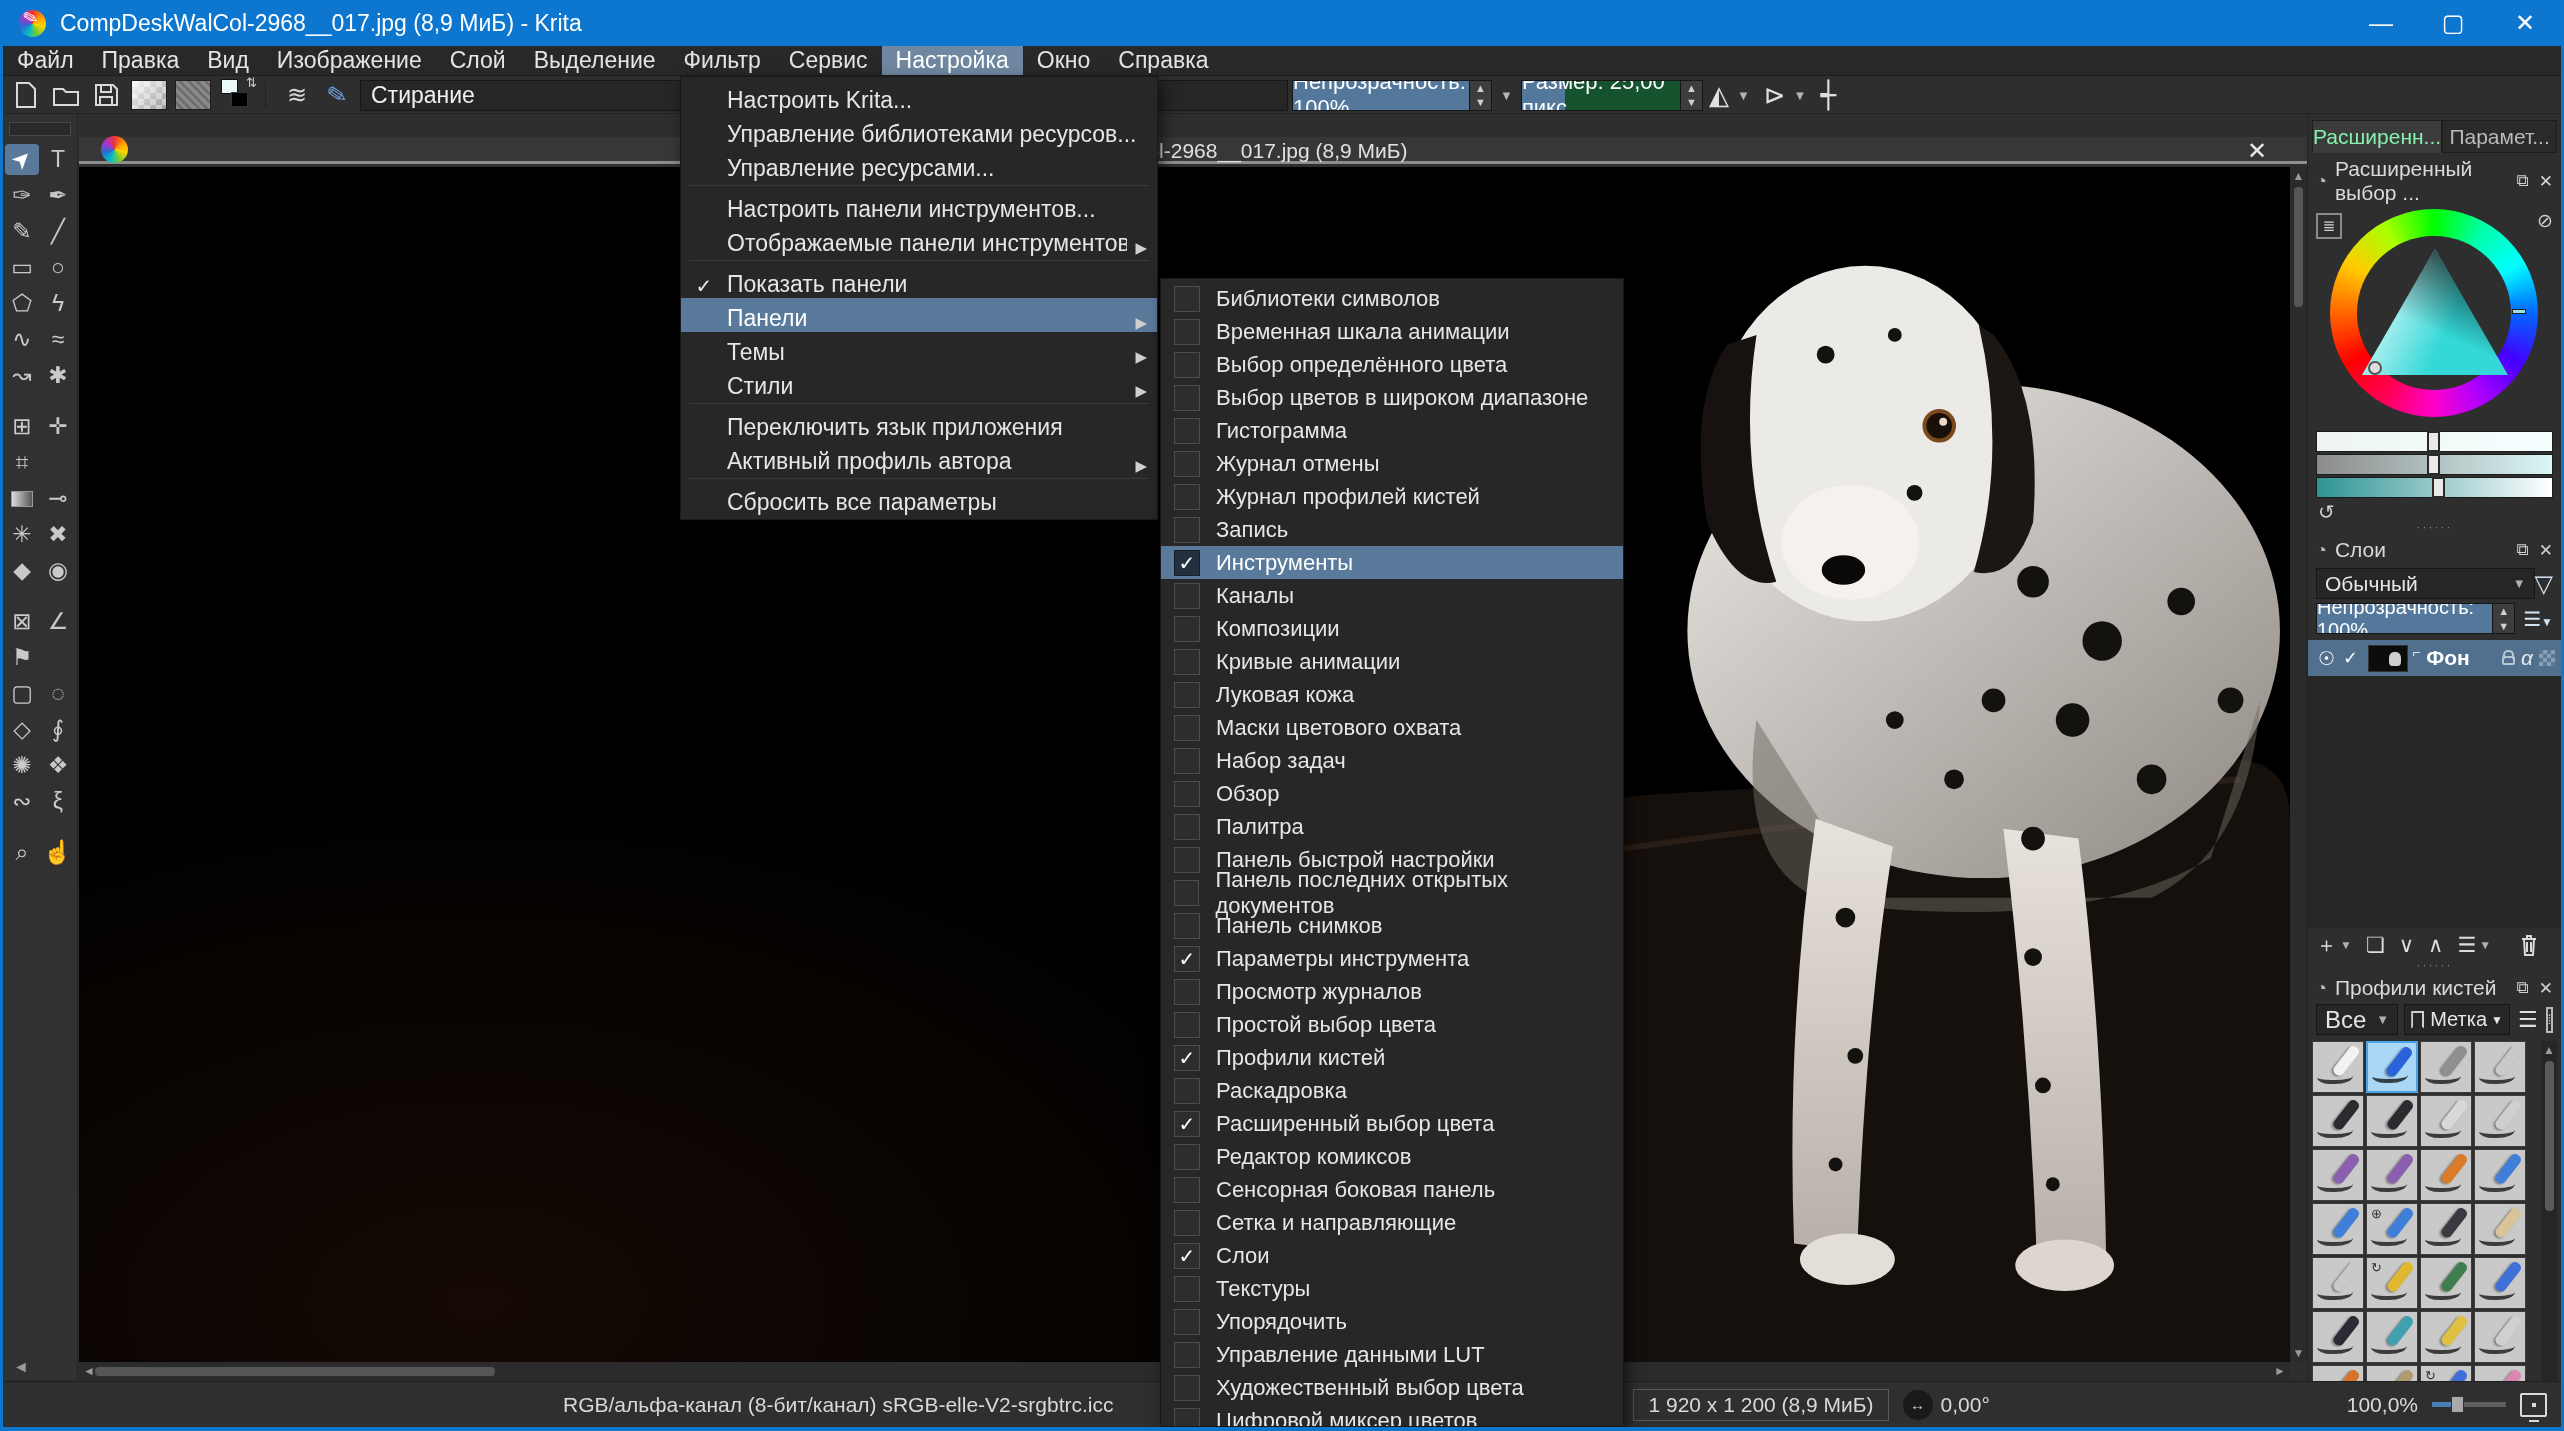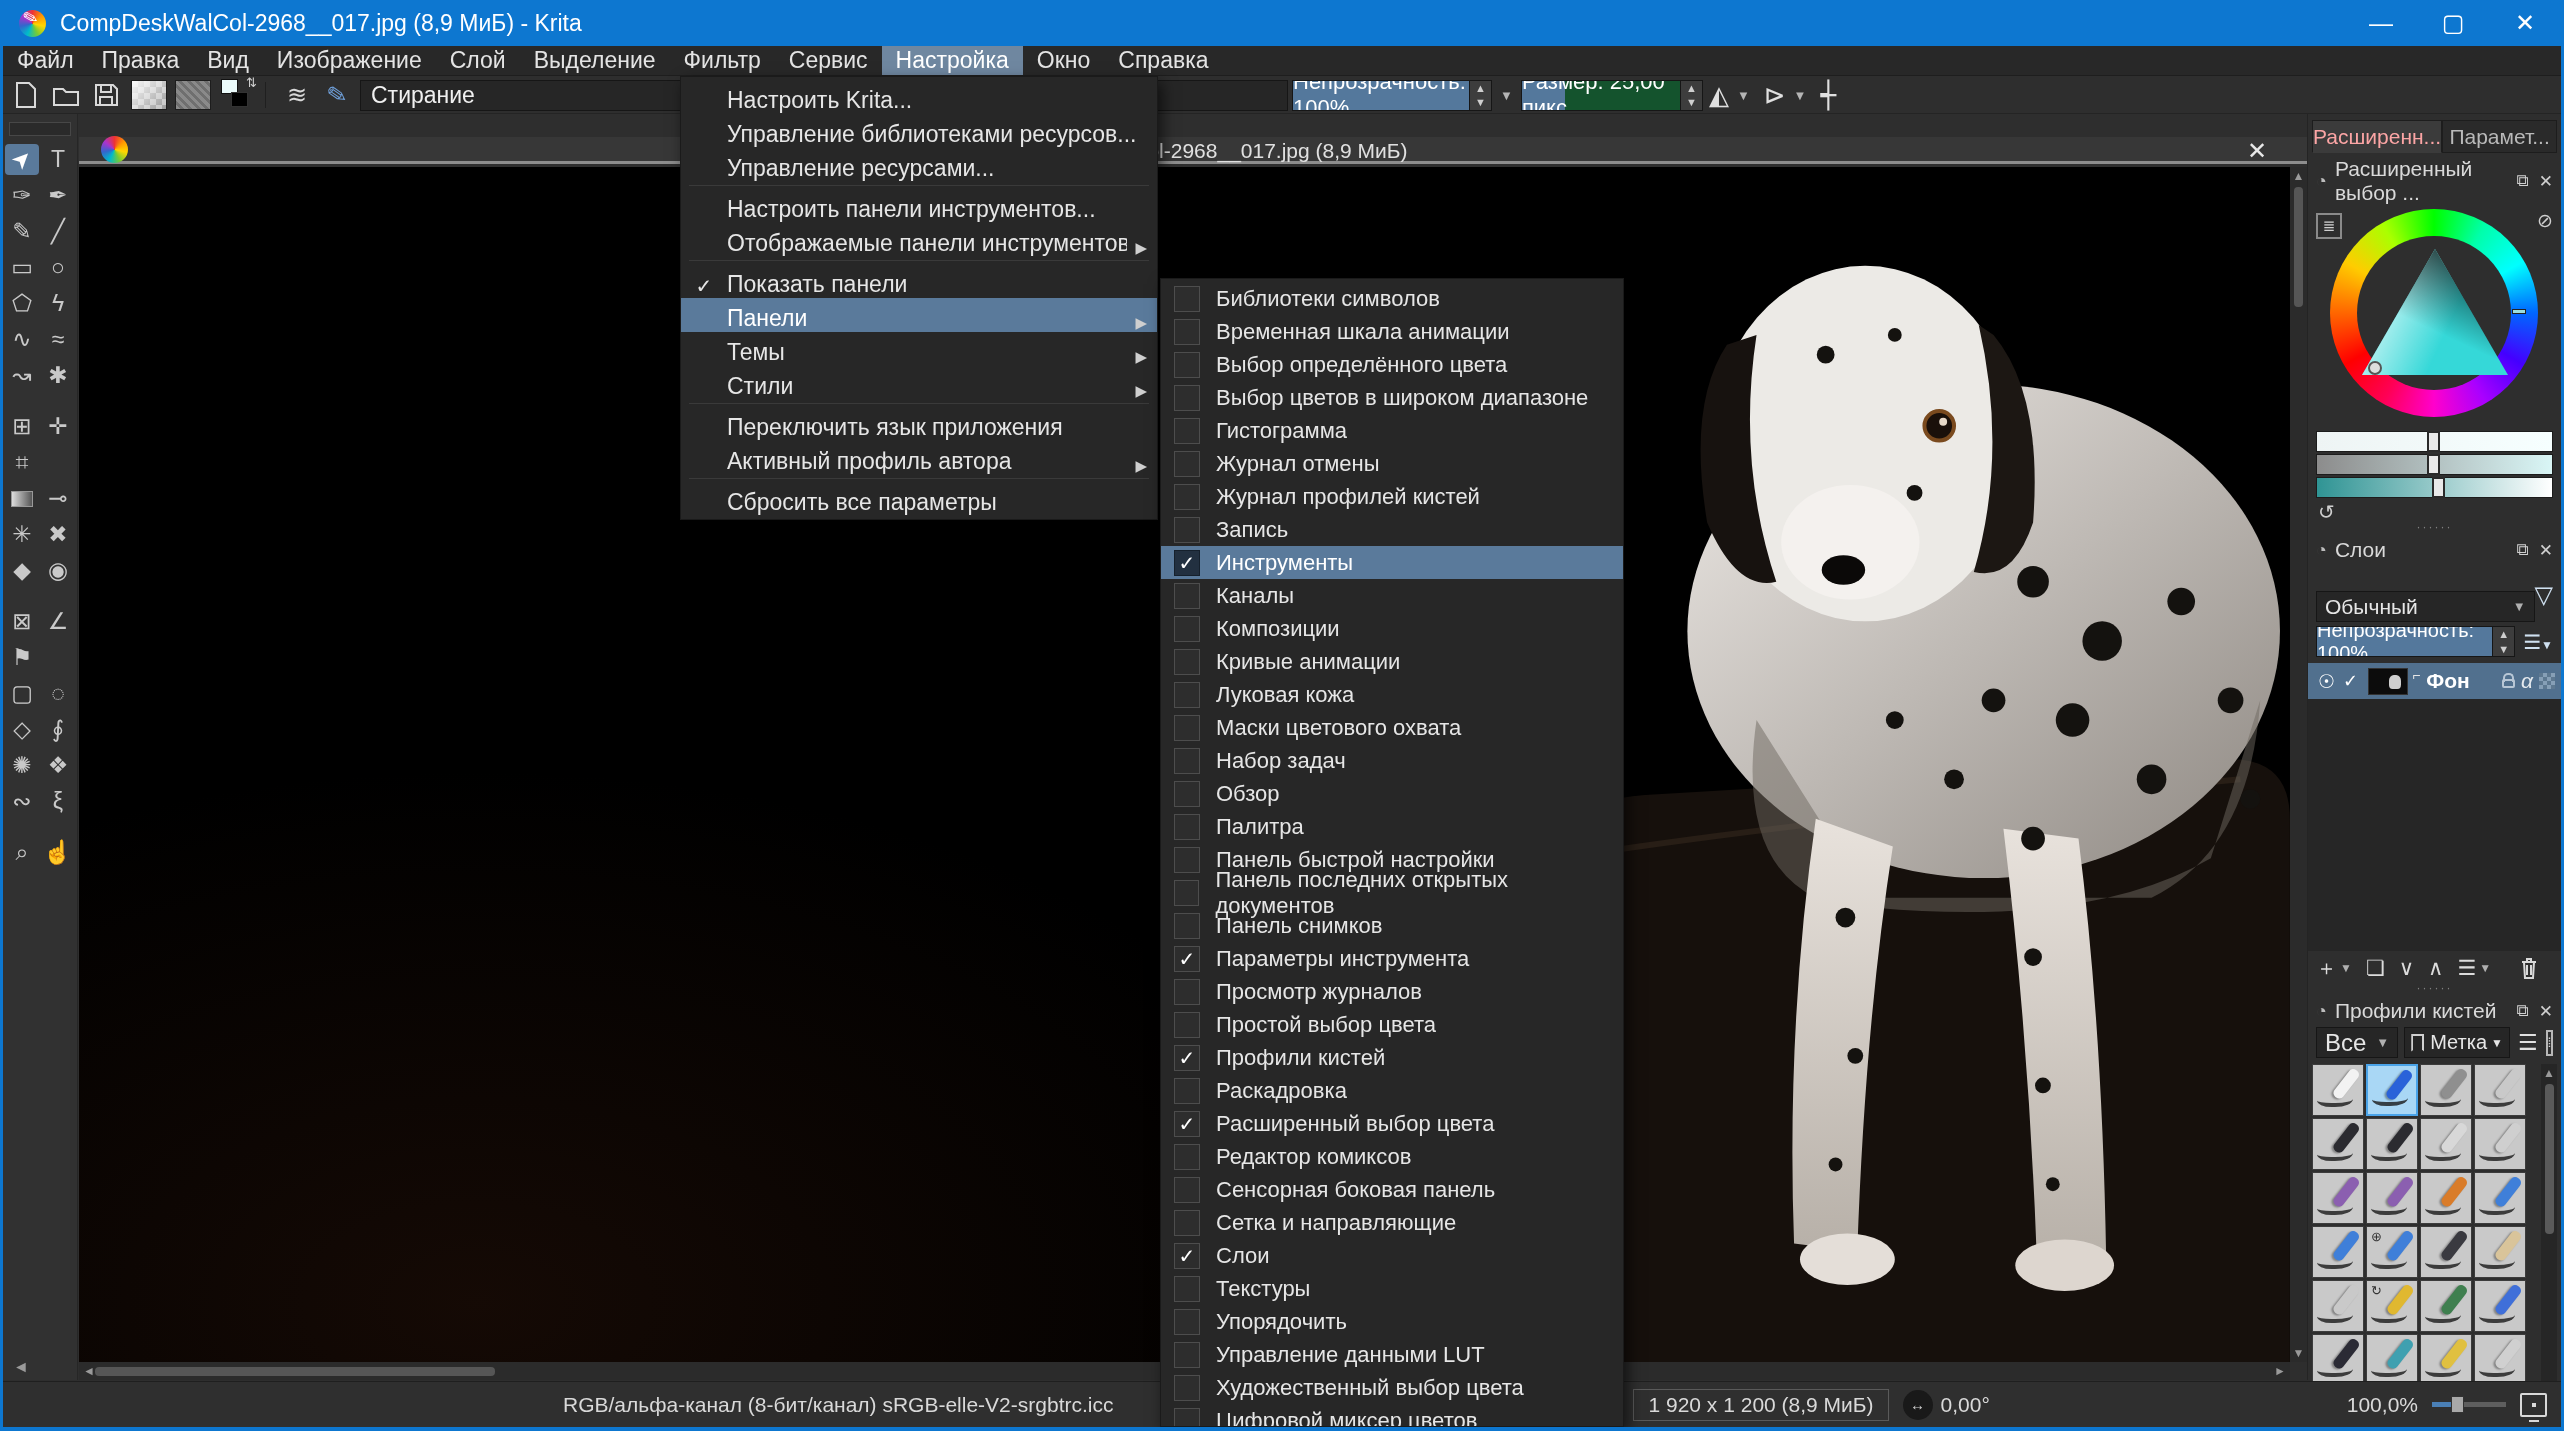--- a/index.html
+++ b/index.html
@@ -59,21 +59,21 @@
   .vscroll{position:absolute;right:0;top:53px;bottom:18px;width:17px;background:#2b2b2b;color:#9a9a9a;font-size:12px;display:flex;flex-direction:column;align-items:center;justify-content:space-between;padding:2px 0;}
   .vscroll .thumb{flex:0 0 120px;width:9px;background:#565656;border-radius:4px;margin:4px 0;}
   .vscroll .sp{flex:1;}
   .hscroll{position:absolute;left:0;right:17px;bottom:0;height:18px;background:#2b2b2b;color:#9a9a9a;font-size:12px;display:flex;align-items:center;justify-content:space-between;padding:0 4px;}
   .hscroll .thumb{height:9px;flex:0 0 400px;background:#565656;border-radius:4px;}
   .hscroll .sp{flex:1;}
   
   .dockers{position:absolute;right:0;top:114px;width:254px;bottom:47px;background:#2e2e2e;border-left:1px solid #242424;color:#d6d6d6;}
   .dtabs{display:flex;margin:6px 4px 0 4px;}
   .dtab{flex:1;height:33px;display:flex;align-items:center;justify-content:center;font-size:21px;background:#2a2a2a;border:1px solid #1d1d1d;color:#b9b9b9;}
-  .dtab.active{background:#3b3b3b;color:#fca5a5;border-bottom-color:#3b3b3b;}
+  .dtab.active{background:#3b3b3b;color:#86efac;border-bottom-color:#3b3b3b;}
   .dhead{display:flex;align-items:center;font-size:21px;color:#d9d9d9;padding:4px 8px 2px 8px;}
   .dhead .lock{font-size:18px;margin-right:8px;color:#bdbdbd;}
   .dhead .hsp{flex:1;}
   .dhead .hbtn{margin-left:10px;font-size:17px;color:#cfcfcf;}
   .wheel-wrap{position:relative;height:218px;margin:2px 8px 0 8px;}
   .hue-ring{position:absolute;left:14px;top:0;width:208px;height:208px;border-radius:50%;
      background:conic-gradient(#00ff00,#00ffaa,#00ffff,#0066ff,#4400ff,#aa00ff,#ff00cc,#ff0055,#ff0000,#ff6600,#ffcc00,#aaff00,#00ff00);}
   .hue-ring .hole{position:absolute;left:27px;top:27px;width:154px;height:154px;border-radius:50%;background:#2e2e2e;}
   .hue-mark{position:absolute;left:196px;top:100px;width:14px;height:5px;background:#9adede;border:1px solid #222;}
   .sv-tri{position:absolute;left:46px;top:40px;width:146px;height:126px;
@@ -473,21 +473,21 @@
     <div class="dots">······</div>
 
     <div class="dhead">
       <span class="lock">◔</span>
       <span>Слои</span>
       <span class="hsp"></span>
       <span class="hbtn">⧉</span>
       <span class="hbtn">✕</span>
     </div>
     <div class="lrow">
-      <div class="combo" style="flex:1;margin-top:23px;">
+      <div class="combo" style="flex:1;">
         <span>Обычный</span>
           <span class="ca">▼</span>
       </div>
       <div class="funnel">▽</div>
     </div>
     <div class="lrow">
       <div class="slider lslider" style="height:31px;">
         <div class="fill" style="width:100%;"></div>
         <span style="font-size:20px;">Непрозрачность:  100%</span>
       </div>

